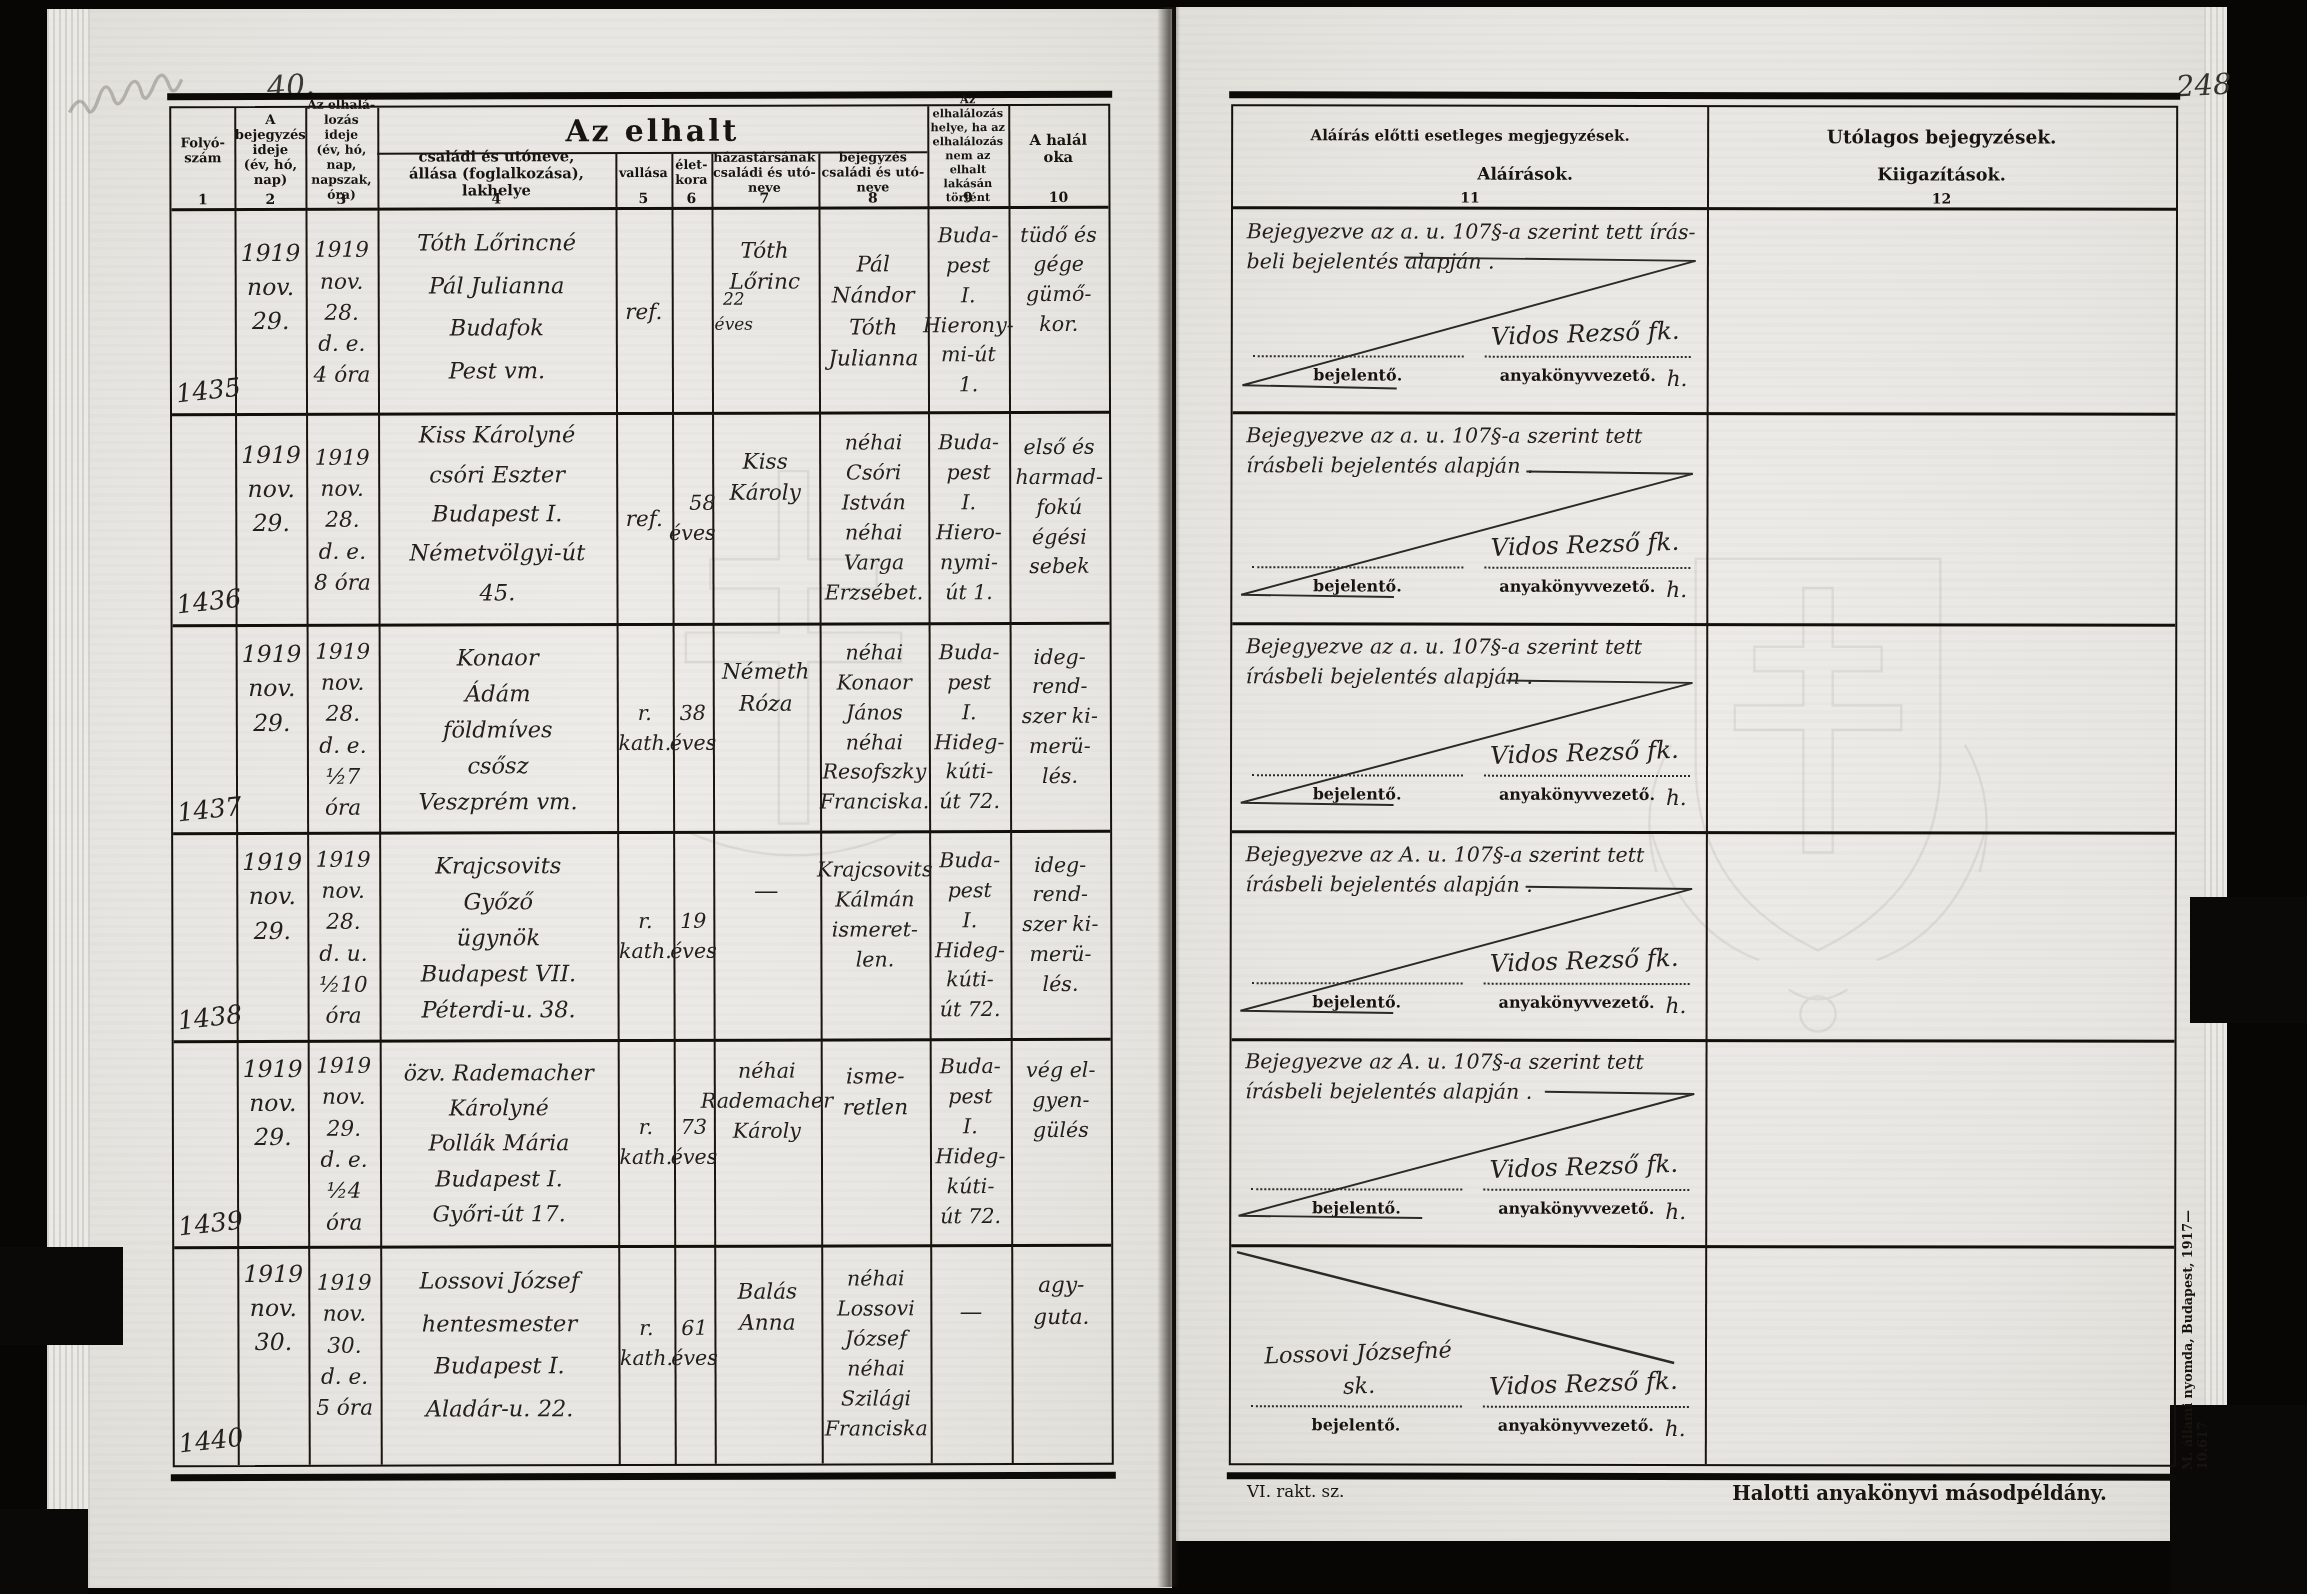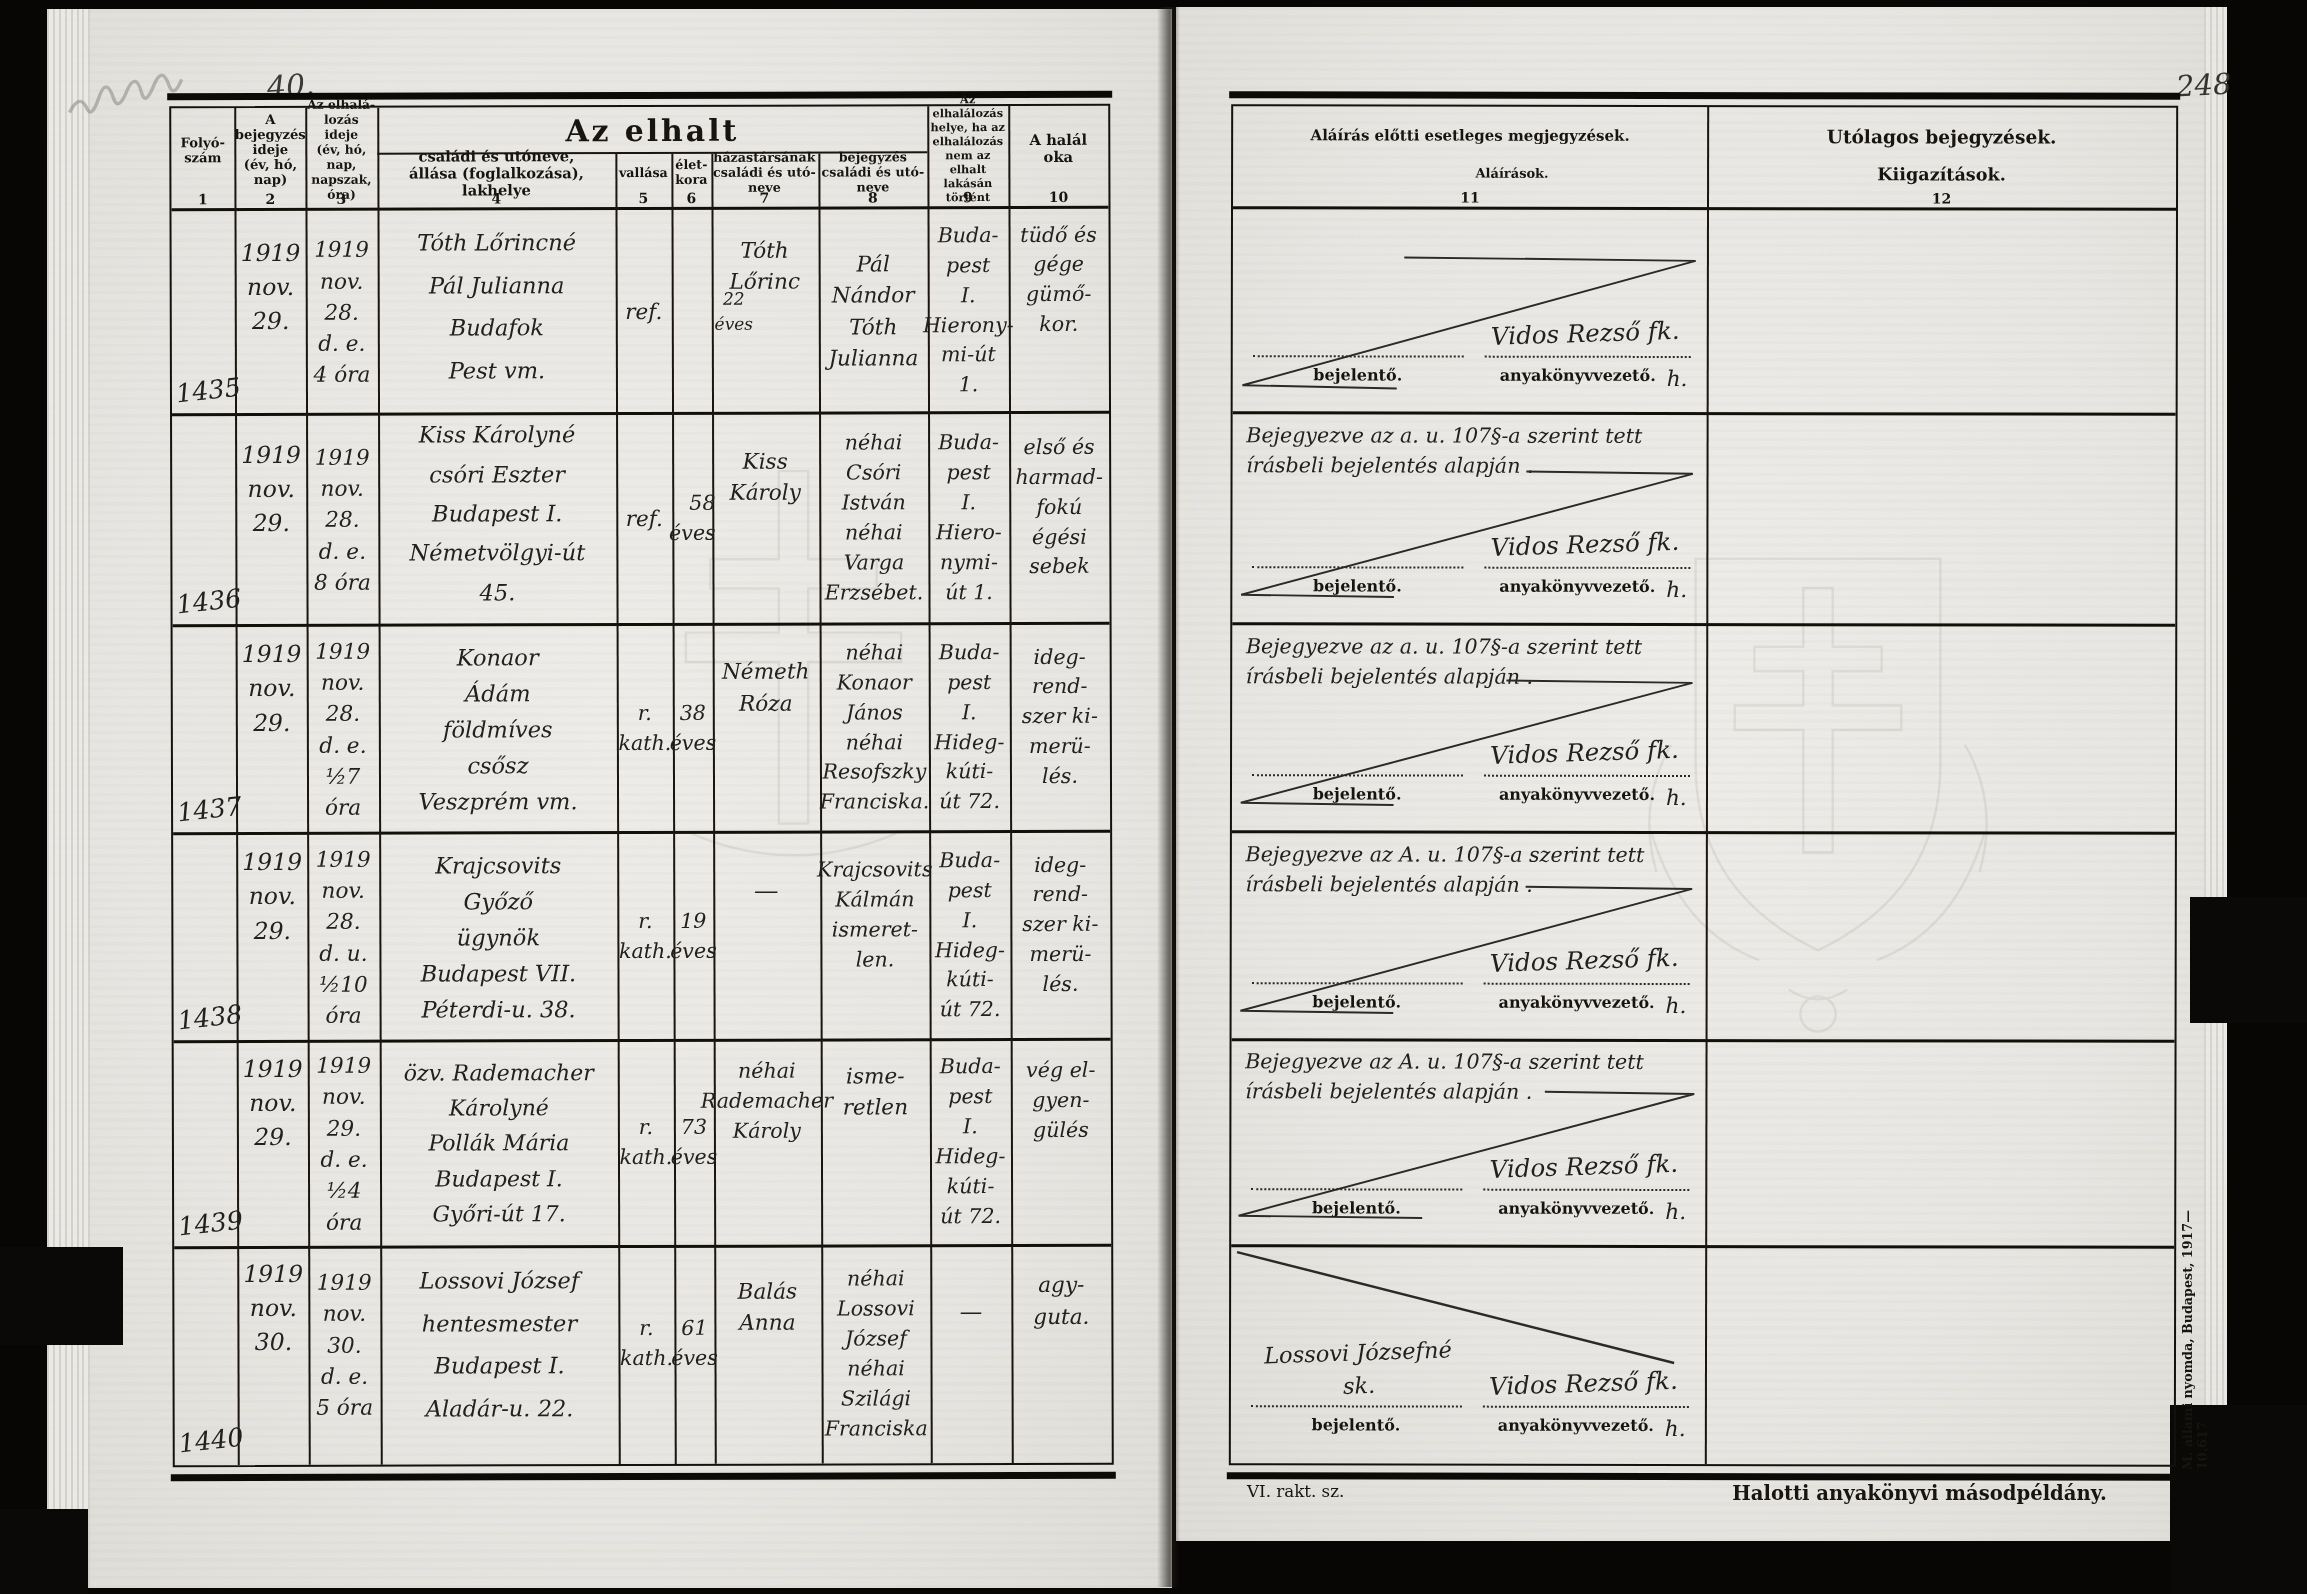--- a/index.html
+++ b/index.html
@@ -346,35 +346,37 @@
     <div class="cell hw" style="left:837px;top:0;width:100px;height:50%;font-size:21.6px;">agy-
 guta.</div>
   </div>
 </div>
 
 <div class="tbl" style="left:1230px;top:105px;width:943px;height:1357px;transform:rotate(0.1deg);">
   <div class="bar" style="top:-14.7px;"></div>
   <div class="bar" style="bottom:-15.7px;"></div>
 
   <div class="cell prt" style="left:0;top:14.7px;width:474px;height:29px;font-size:15px;">Aláírás előtti esetleges megjegyzések.</div>
-  <div class="cell prt" style="left:4px;top:54px;width:550px;height:25.5px;font-size:13px;">Aláírások.</div>
+  <div class="cell prt" style="left:17px;top:54px;width:550px;height:25.5px;font-size:17px;">Aláírások.</div>
   <div class="cell prt" style="left:0;top:82px;width:474px;height:17.6px;font-size:14px;">11</div>
   <div class="cell prt" style="left:474px;top:14.7px;width:469px;height:29px;font-size:18.6px;">Utólagos bejegyzések.</div>
   <div class="cell prt" style="left:474px;top:54px;width:469px;height:25.5px;font-size:17.6px;">Kiigazítások.</div>
   <div class="cell prt" style="left:474px;top:82px;width:469px;height:17.6px;font-size:14px;">12</div>
 
   <div class="hs" style="top:100px;height:3.4px;"></div>
   <div class="hs" style="top:305px;height:2.9px;"></div>
   <div class="hs" style="top:516px;height:2.9px;"></div>
   <div class="hs" style="top:724px;height:2.9px;"></div>
   <div class="hs" style="top:932px;height:2.9px;"></div>
   <div class="hs" style="top:1138px;height:2.9px;"></div>
   <div class="vl" style="left:474px;top:0;bottom:0;"></div>
 
   <div class="abs" style="left:0;top:104px;width:474px;height:201px;">
+    <div class="note hw" style="left:13.7px;top:6.9px;width:451px;">Bejegyezve az a. u. 107§-a szerint tett írás-
+beli bejelentés alapján .</div>
     <svg class="zl" width="474" height="201" viewBox="0 0 968 411" preserveAspectRatio="none">
         <polyline points="350,96 945,102 20,358 335,364" stroke="#2b2a26" stroke-width="4" fill="none"></polyline>
       </svg>
     <div class="dot" style="left:19.6px;bottom:54px;width:211px;"></div>
     <div class="lbl prt" style="left:19.6px;bottom:27.4px;width:211px;">bejelentő.</div>
     <div class="sig hw" style="left:247px;bottom:60px;width:211px;">Vidos Rezső fk.</div>
     <div class="dot" style="left:252px;bottom:54px;width:206px;"></div>
     <div class="lbl prt" style="left:252px;bottom:27.4px;width:186px;">anyakönyvvezető.</div>
     <div class="hw" style="position:absolute;left:434px;bottom:17.6px;font-size:21.6px;">h.</div>
   </div>

